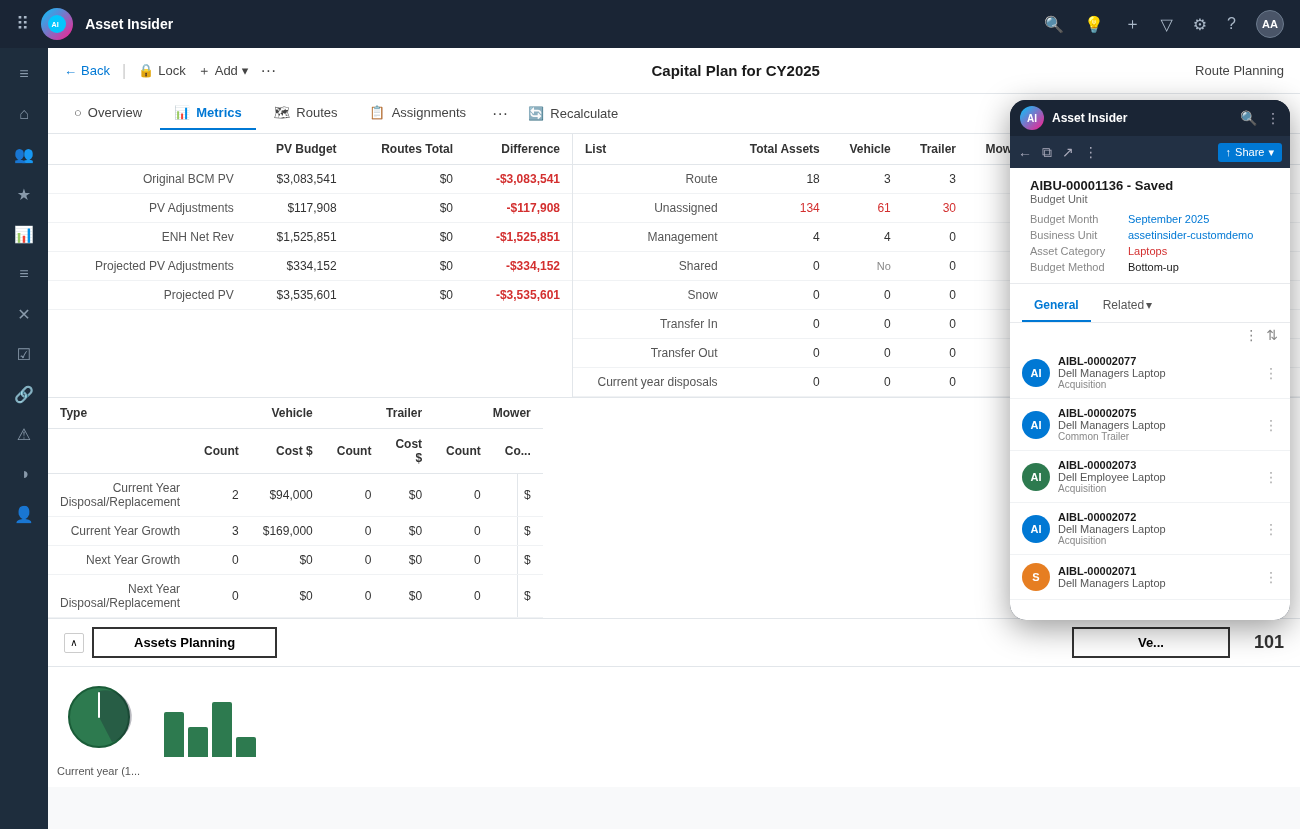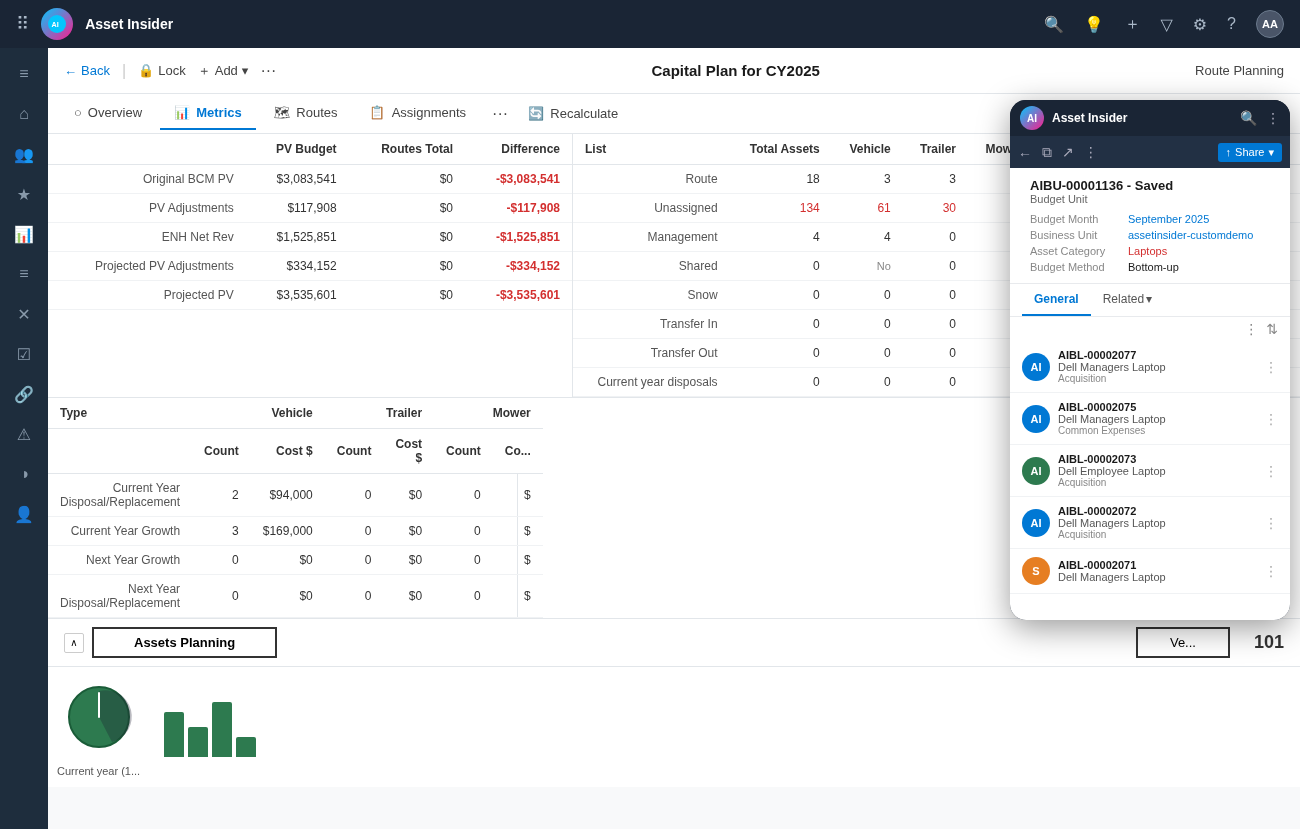--- a/index.html
+++ b/index.html
@@ -473,20 +473,21 @@
       padding: 0 12px;
       border-bottom: 1px solid #e8eaed;
       gap: 0;
     }
     .mobile-tab {
       padding: 8px 12px;
       font-size: 12px;
       color: #555;
       cursor: pointer;
       border-bottom: 2px solid transparent;
+      margin-top: 6px;
     }
     .mobile-tab.active {
       color: #0078d4;
       border-bottom: 2px solid #0078d4;
       font-weight: 600;
     }
     .mobile-related-btn {
       display: flex;
       align-items: center;
       gap: 2px;
@@ -851,21 +852,21 @@
             
           </div>
         </div>
 
         <div class="bottom-section">
           <div class="planning-header">
             <div class="collapse-btn">∧</div>
             <button class="planning-title-btn">Assets Planning</button>
             <div style="flex:1"></div>
             <div style="display:flex;align-items:center;gap:8px;">
-              <button style="border:2px solid #333;padding:6px 32px;font-size:13px;font-weight:400;cursor:pointer;background:white;">Ve...</button>
+              <button style="border:2px solid #333;padding:6px 64px;font-size:13px;font-weight:700;cursor:pointer;background:white;">Ve...</button>
             </div>
             <div class="planning-count" style="margin-left:16px;">101</div>
           </div>
           <div class="gauge-area">
 
             <div style="text-align:center;">
               <svg class="gauge-svg" viewBox="0 0 80 80">
                 <circle cx="40" cy="40" r="30" fill="#2d7a4f" stroke="#1a5c38" stroke-width="2"></circle>
                 <path d="M 40 40 L 40 14 A 26 26 0 0 1 53 65 Z" fill="#1a1a2e" opacity="0.3"></path>
                 <line x1="40" y1="40" x2="40" y2="16" stroke="white" stroke-width="2" stroke-linecap="round"></line>
@@ -978,21 +979,21 @@
           <div class="item-type">Acquisition</div>
         </div>
         <span class="item-more">⋮</span>
       </div>
 
       <div class="mobile-list-item">
         <div class="item-avatar">AI</div>
         <div class="item-info">
           <div class="item-id">AIBL-00002075</div>
           <div class="item-name">Dell Managers Laptop</div>
-          <div class="item-type">Common Expenses</div>
+          <div class="item-type">Common Trailer</div>
         </div>
         <span class="item-more">⋮</span>
       </div>
 
       <div class="mobile-list-item">
         <div class="item-avatar green">AI</div>
         <div class="item-info">
           <div class="item-id">AIBL-00002073</div>
           <div class="item-name">Dell Employee Laptop</div>
           <div class="item-type">Acquisition</div>

